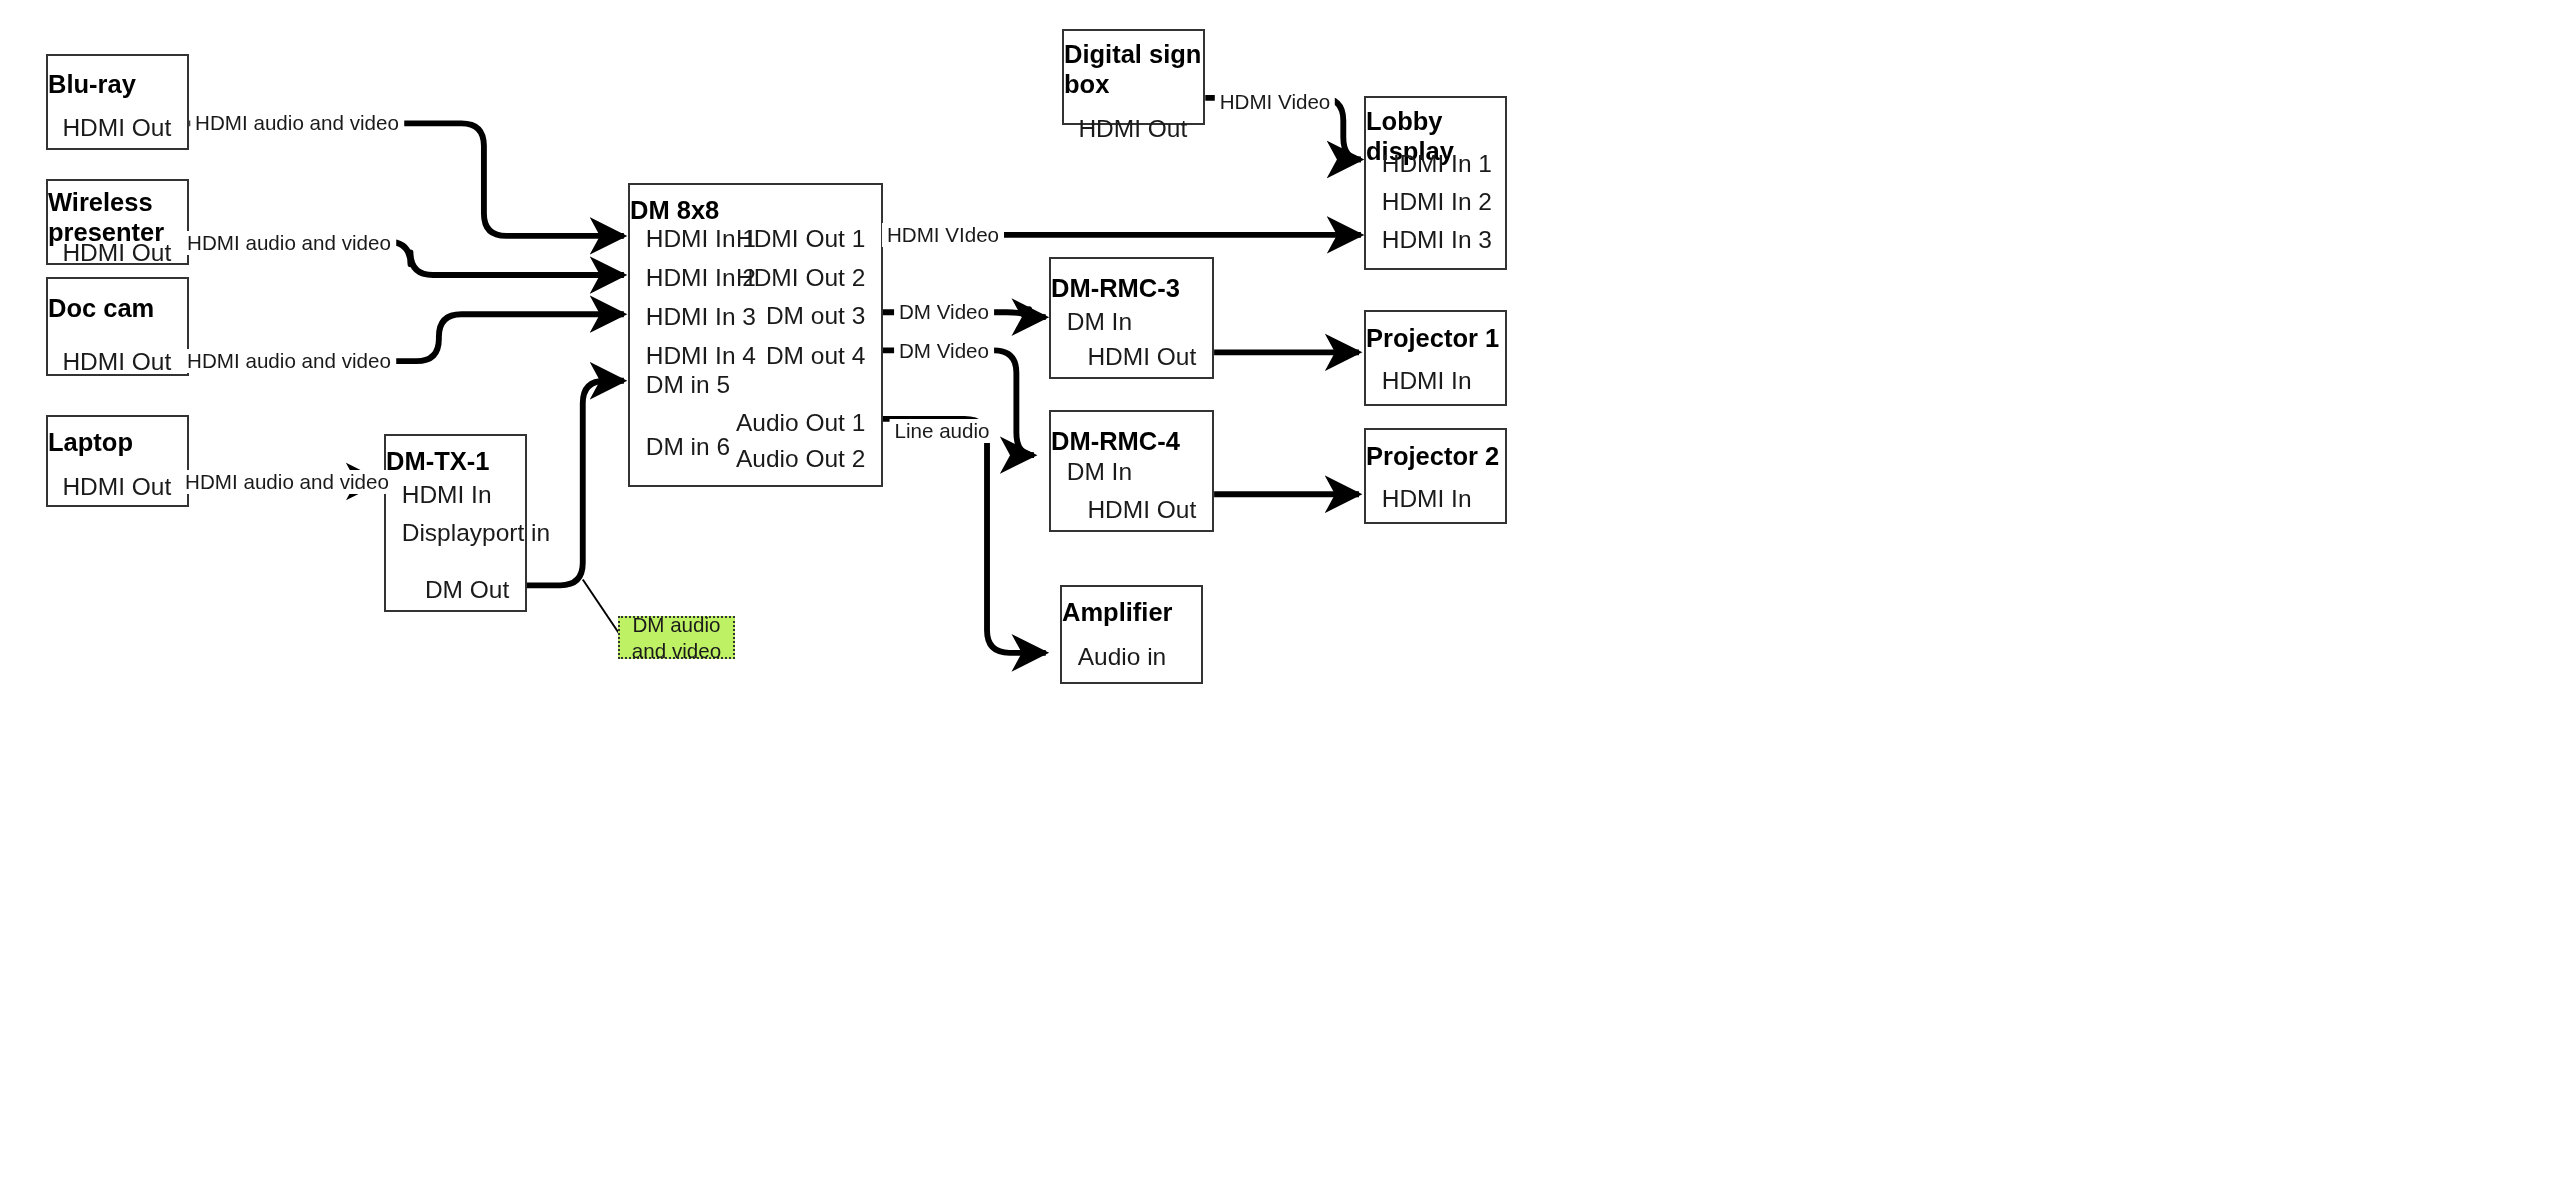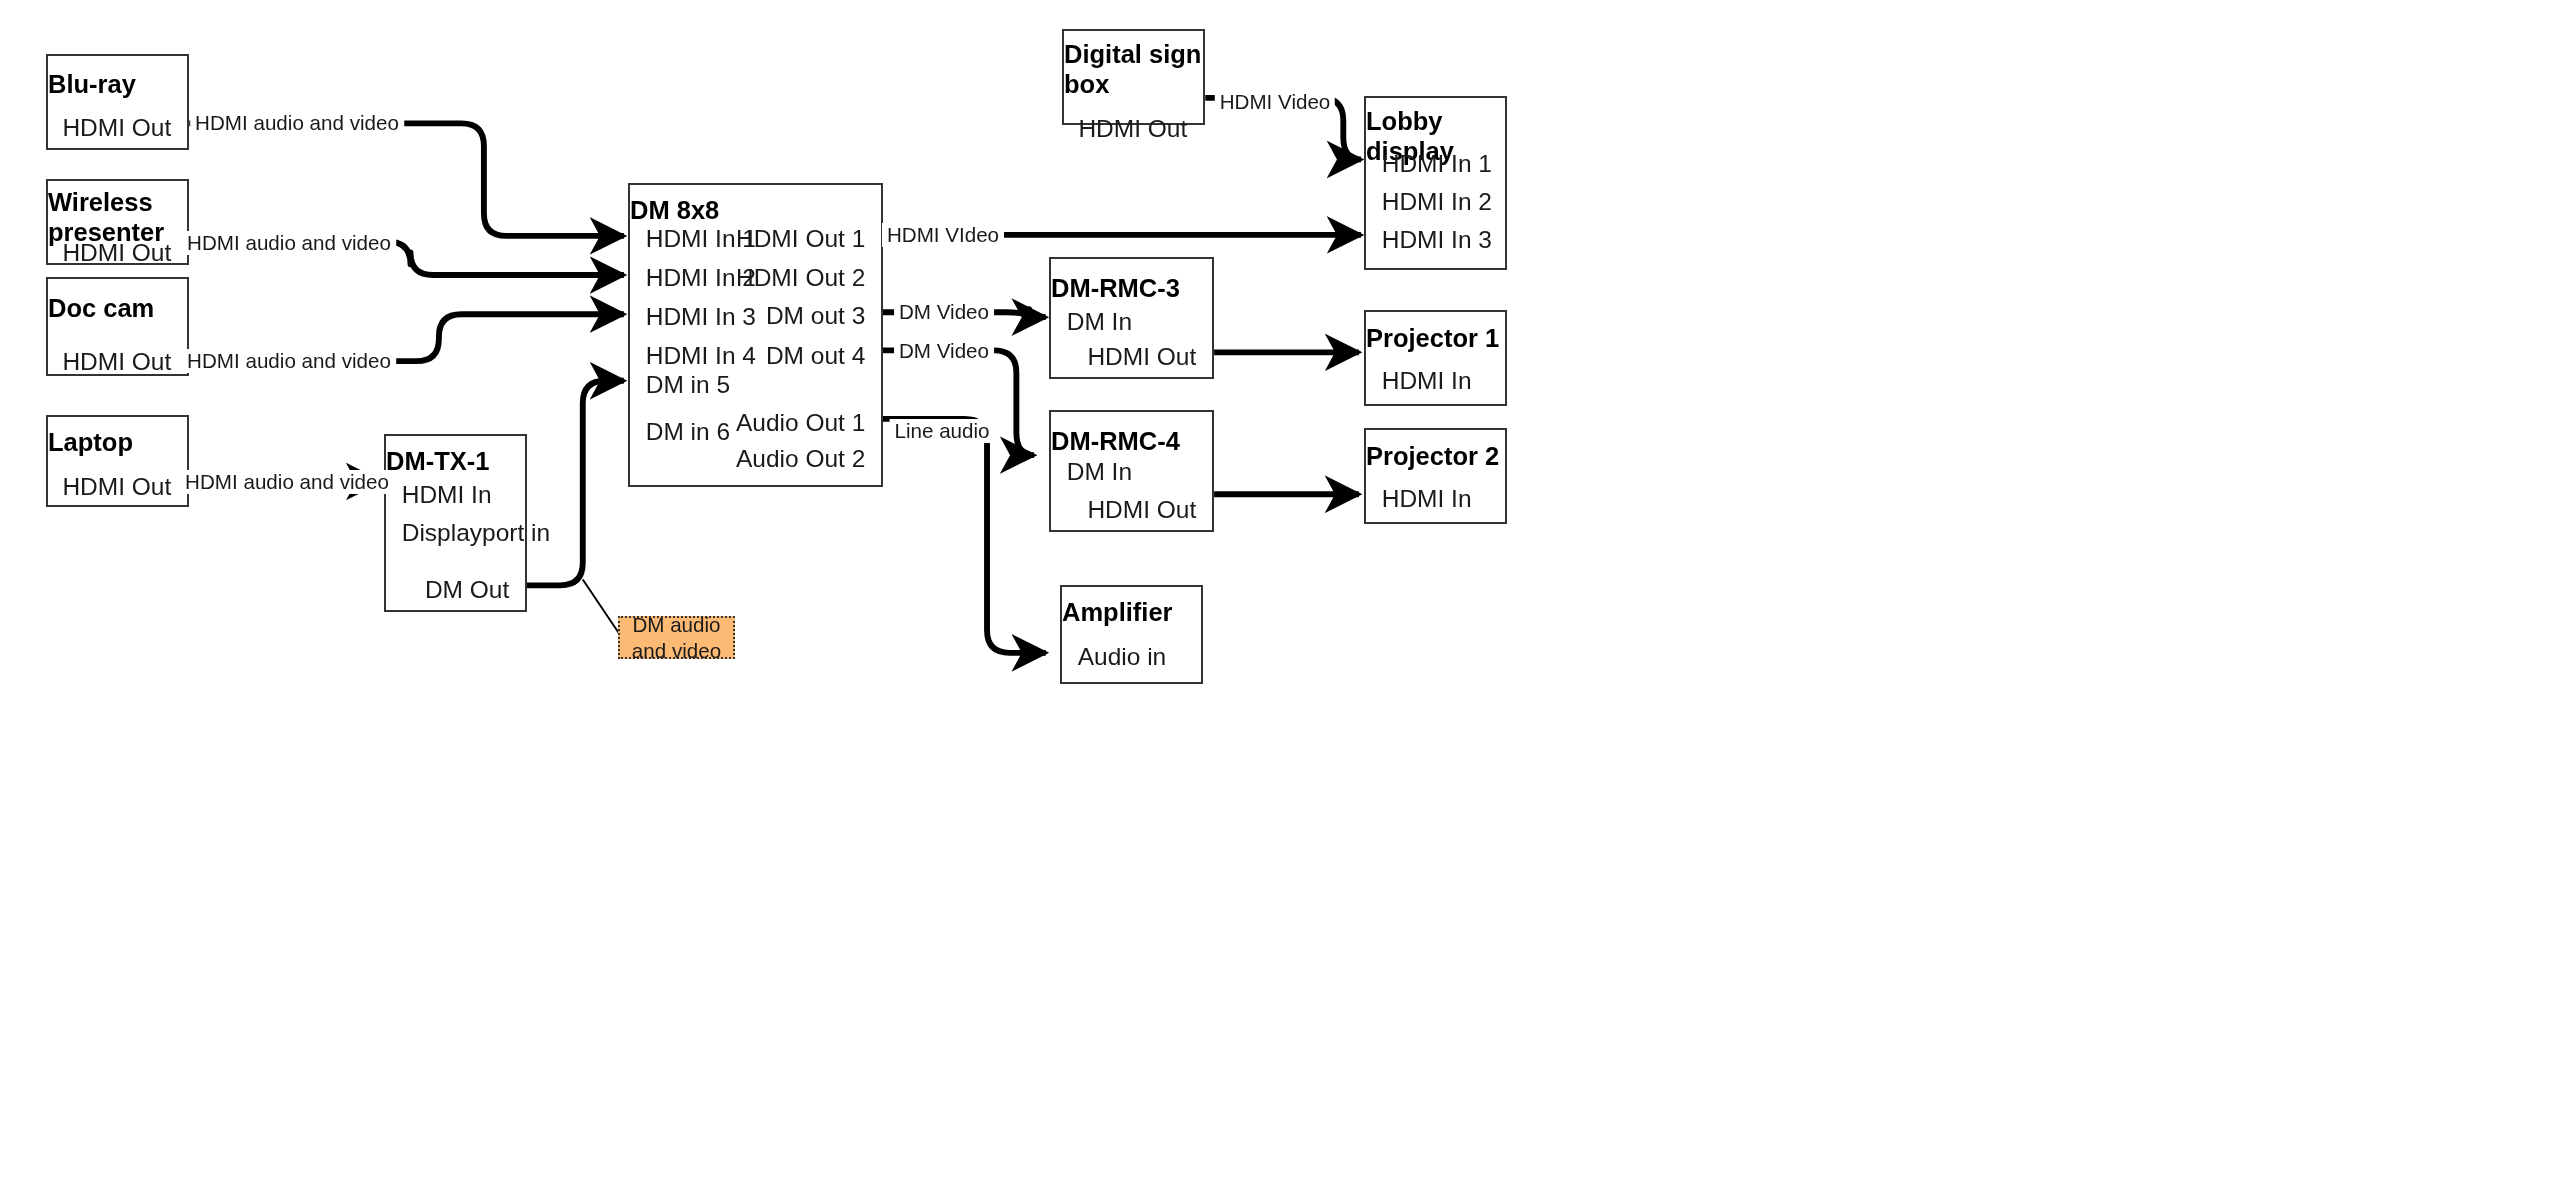--- a/index.html
+++ b/index.html
@@ -57,21 +57,21 @@
     background: #ffffff;
     padding: 0 4.9px;
     z-index: 3;
     transform: translate(-50%, -50%);
     text-align: center;
   }
   .callout {
     position: absolute;
     box-sizing: border-box;
     border: 2px dotted #333333;
-    background: #fdba74;
+    background: #bef264;
     z-index: 3;
     display: flex;
     align-items: center;
     justify-content: center;
     text-align: center;
     font-size: 20.6px;
     color: #1a1a1a;
     line-height: 1.25;
     padding: 2px 5.9px;
   }
@@ -145,21 +145,21 @@
     <div class="port right" style="top:140px;">DM Out</div>
   </div>
 
   <div class="node" style="left:628px; top:183px; width:255px; height:304px;">
     <div class="node-title" style="top:9.8px;">DM 8x8</div>
     <div class="port left" style="top:40px;">HDMI In 1</div>
     <div class="port left" style="top:79px;">HDMI In 2</div>
     <div class="port left" style="top:118px;">HDMI In 3</div>
     <div class="port left" style="top:157px;">HDMI In 4</div>
     <div class="port left" style="top:186px;">DM in 5</div>
-    <div class="port left" style="top:233px;text-align:center;">DM in 6</div>
+    <div class="port left" style="top:248px;text-align:center;">DM in 6</div>
     <div class="port right" style="top:40px;">HDMI Out 1</div>
     <div class="port right" style="top:79px;">HDMI Out 2</div>
     <div class="port right" style="top:117px;">DM out 3</div>
     <div class="port right" style="top:157px;">DM out 4</div>
     <div class="port right" style="top:224px;">Audio Out 1</div>
     <div class="port right" style="top:260px;">Audio Out 2</div>
   </div>
 
   <div class="node" style="left:1062px; top:29px; width:143px; height:96px;">
     <div class="node-title" style="top:7.8px; white-space:pre-line;">Digital sign

